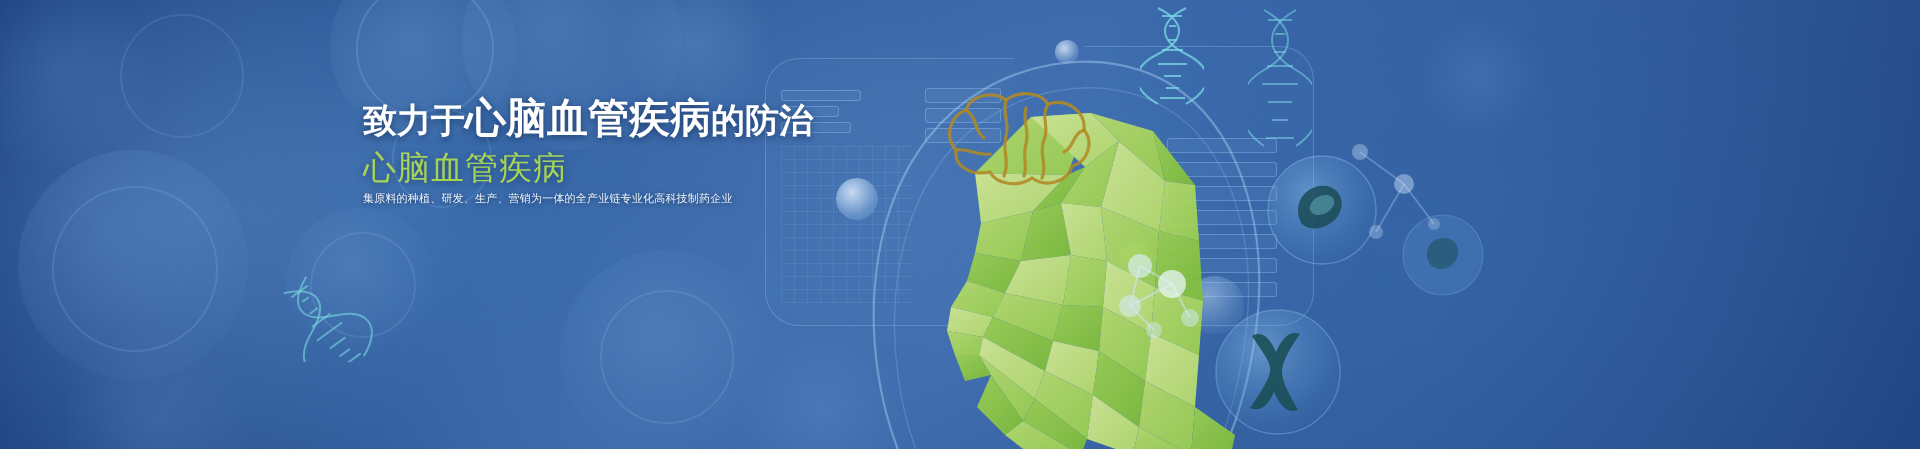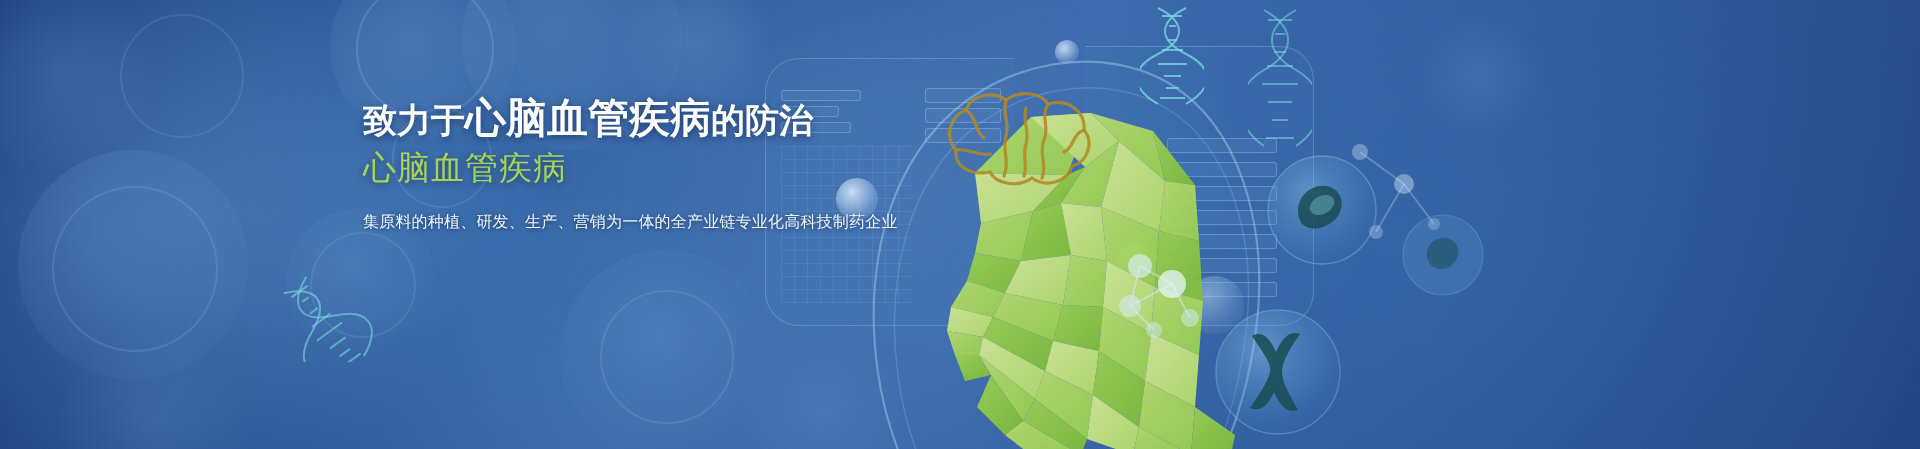--- a/index.html
+++ b/index.html
@@ -45,23 +45,22 @@
   .subline{
     margin-top:5px;
     color:#a6d456;
     font-size:33px;
     line-height:42px;
     font-weight:normal;
     letter-spacing:1px;
     text-shadow:0 2px 7px rgba(8,26,58,0.45);
   }
   .caption{
-    margin-top:24px;
     color:#eef4fb;
-    font-size:16px;
+    font-size:11px;
     line-height:18px;
     letter-spacing:0.2px;
     white-space:nowrap;
     text-shadow:0 1px 4px rgba(8,26,58,0.6);
   }
 
   
   .hud{position:absolute;pointer-events:none;}
   .hud-frame{
     position:absolute;

